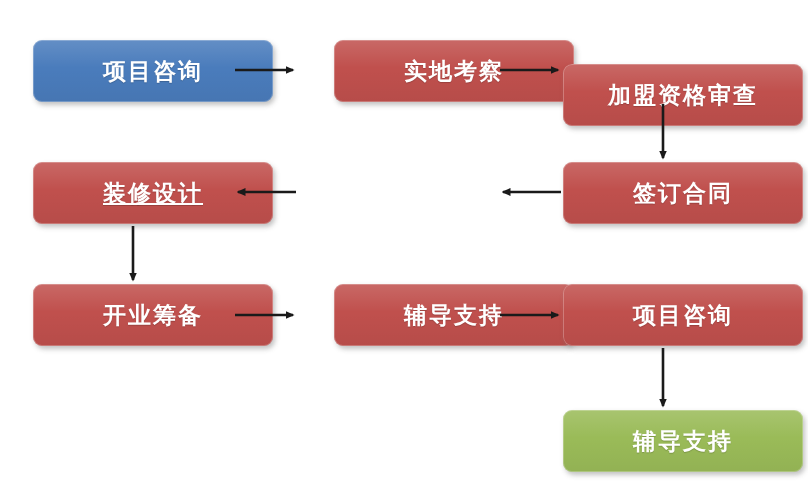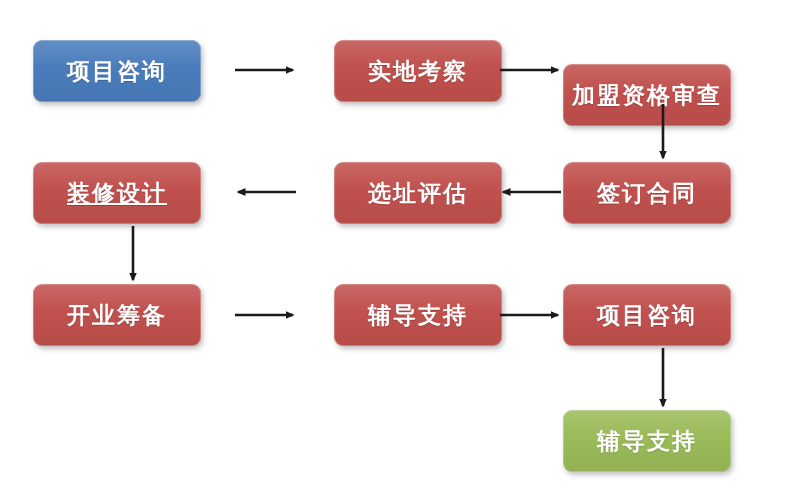--- a/index.html
+++ b/index.html
@@ -10,21 +10,21 @@
   }
   .canvas {
     position: relative;
     width: 808px;
     height: 499px;
     background: #ffffff;
     overflow: hidden;
   }
   .node {
     position: absolute;
-    width: 168px;
+    width: 240px;
     height: 62px;
     border-radius: 9px;
     display: flex;
     align-items: center;
     justify-content: center;
     color: #ffffff;
     font-size: 23px;
     font-weight: bold;
     letter-spacing: 2px;
     text-shadow: 0 1px 1px rgba(0,0,0,0.18);
@@ -55,25 +55,22 @@
   <div class="node r1 c1" style="background-color: rgb(74, 124, 188);">
     <span>项目咨询</span>
   </div>
   <div class="node r1 c2" style="background-color: rgb(192, 80, 77);">
     <span>实地考察</span>
   </div>
   <div class="node r1 c3" style="background-color: rgb(192, 80, 77); margin-top: 24px;">
     <span>加盟资格审查</span>
   </div>
 
-  <div class="node r2 c3" style="background-color: rgb(192, 80, 77); border-radius: 10px;">
+  <div class="node r2 c3" style="background-color: rgb(192, 80, 77);">
     <span>签订合同</span>
-  </div>
-  <div class="node r2 c2" style="background-color: rgb(192, 80, 77);">
-    <span>选址评估</span>
   </div>
   <div class="node r2 c1" style="background-color: rgb(192, 80, 77); text-decoration: underline;">
     <span>装修设计</span>
   </div>
 
   <div class="node r3 c1" style="background-color: rgb(192, 80, 77);">
     <span>开业筹备</span>
   </div>
   <div class="node r3 c2" style="background-color: rgb(192, 80, 77);">
     <span>辅导支持</span>

